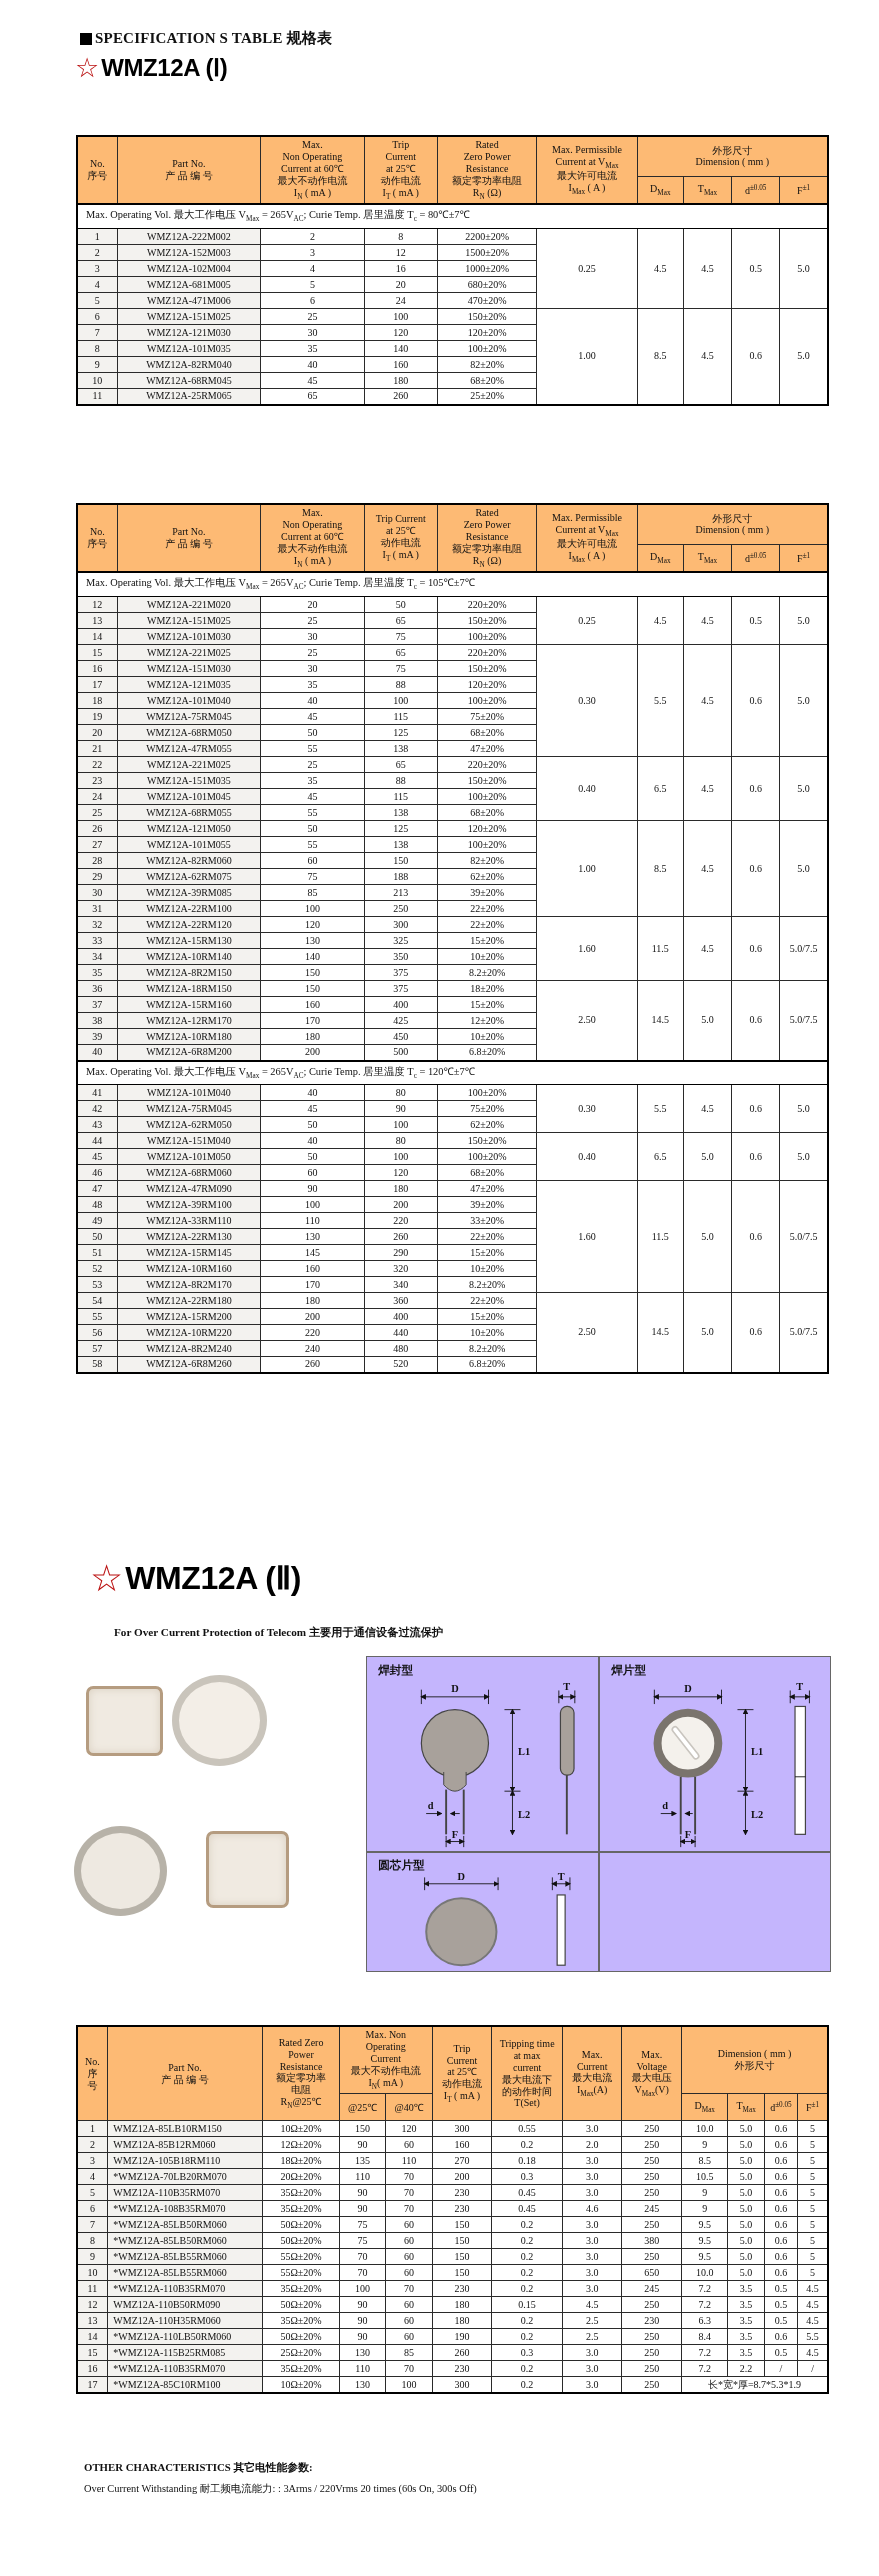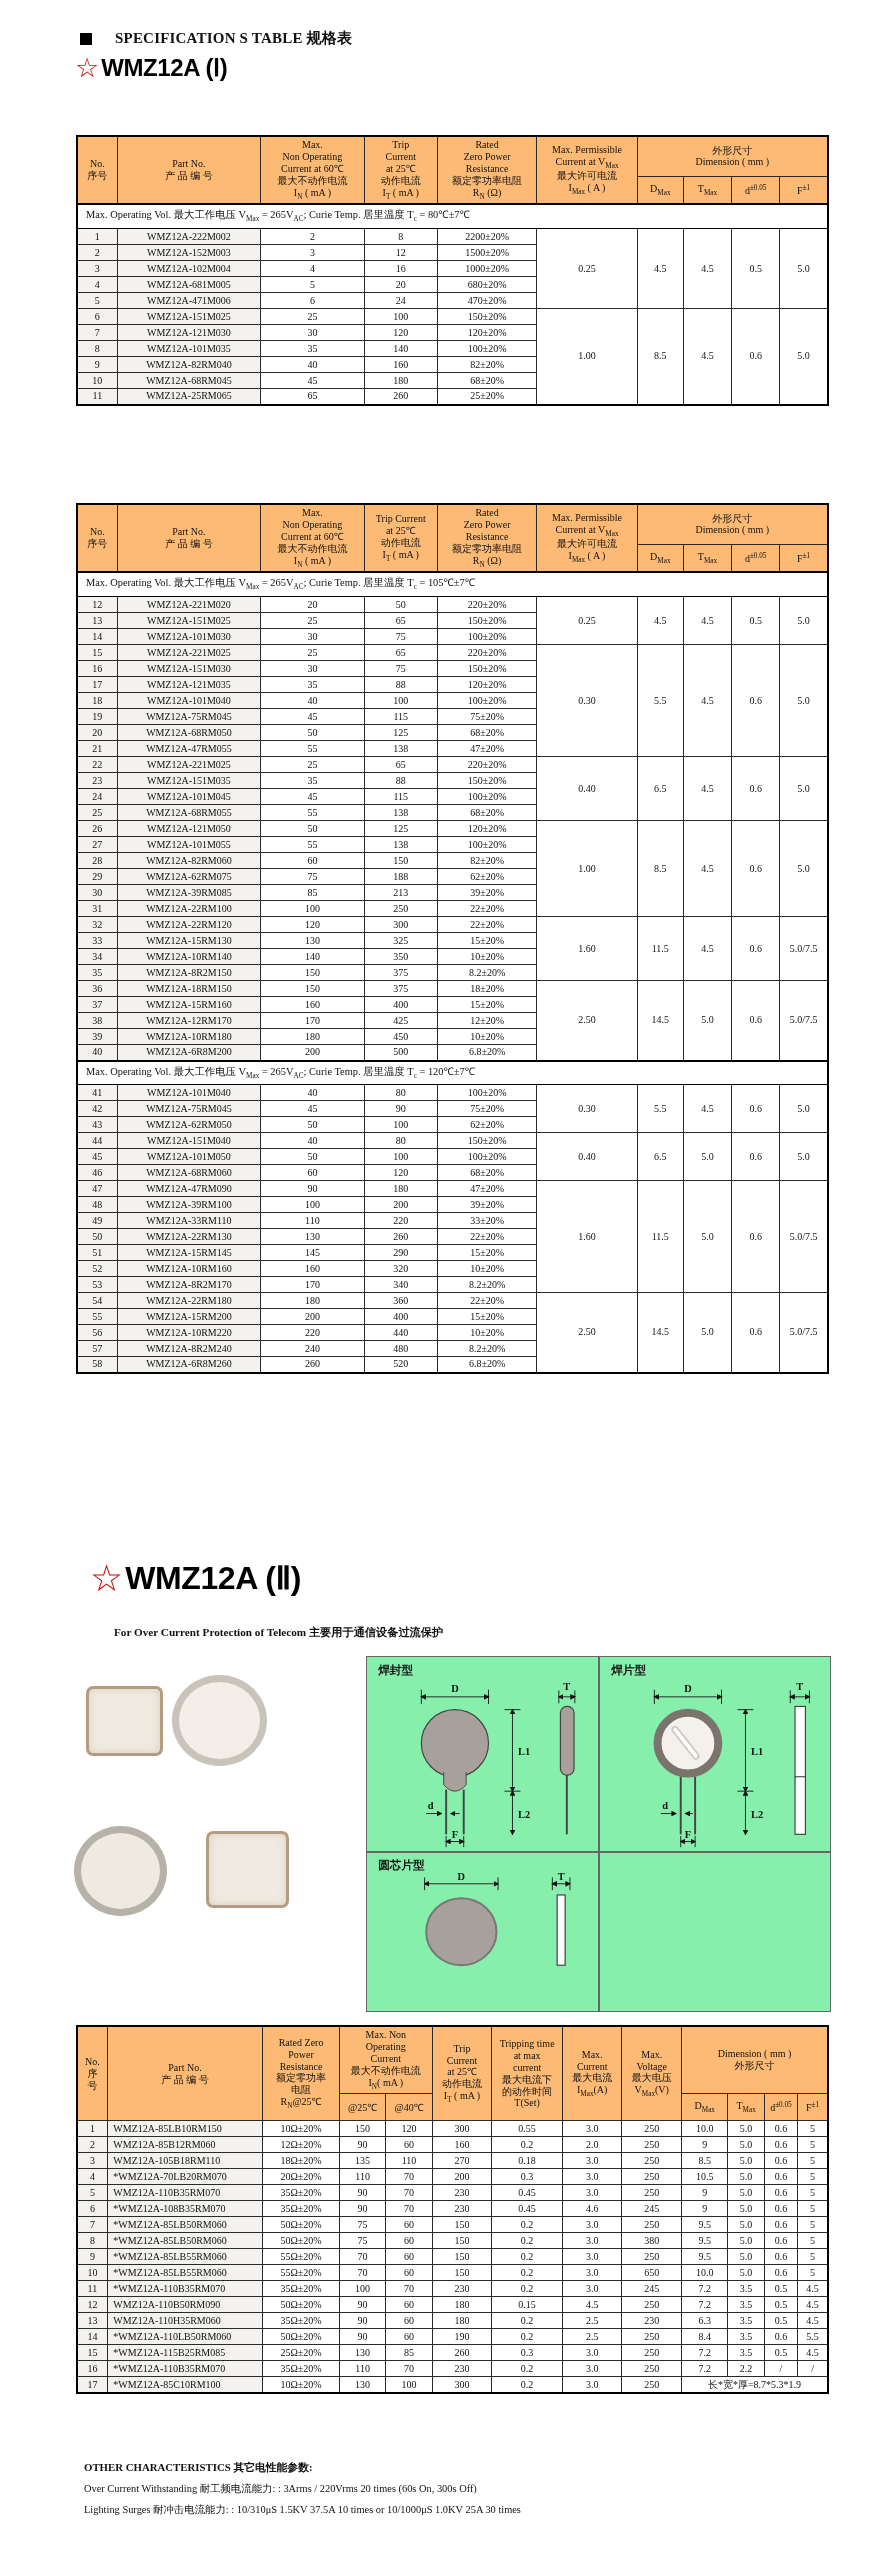--- a/index.html
+++ b/index.html
@@ -1,21 +1,21 @@
 <!DOCTYPE html>
 <html style="font-size:13px"><head>
 <meta charset="utf-8">
 <style>
   *{box-sizing:border-box;margin:0;padding:0}
   html,body{background:#ffffff}
   body{font-family:"Liberation Serif",serif;color:#111}
   .page{position:relative;width:879px;height:2576px;background:#fff;overflow:hidden}
 
   
-  .doc-title{position:absolute;top:29px;left:80px;display:flex;align-items:center;gap:23px;
+  .doc-title{position:absolute;top:29px;left:80px;display:flex;align-items:center;gap:3px;
              font-size:15px;font-weight:bold;letter-spacing:0.2px}
   .sq-icon{width:12px;height:12px;background:#000;display:inline-block}
   .sec-head{position:absolute;display:flex;align-items:center;font-family:"Liberation Sans",sans-serif;
             font-weight:bold;color:#000;letter-spacing:-0.4px}
   #sec1-head{top:54px;left:75px;font-size:24px}
   #sec2-head{top:1559px;left:90px;font-size:32px}
   .star-icon{color:#bb1111;font-weight:normal;line-height:1;margin-right:2.4px}
   #sec1-head .star-icon{font-size:27px}
   #sec2-head .star-icon{font-size:37px}
 
@@ -46,21 +46,21 @@
   
   .figures{position:absolute;top:1648px;left:52px;width:781px;height:328px}
   .photo{position:absolute}
   .photo-square{width:77px;height:70px;border-radius:7.2px;background:#f0eae1;
                 border:3.2px solid #b59c80;box-shadow:inset 0 0 8px #d9cfc0}
   .photo-disc{border-radius:50%;background:#f3eee7}
   #photo2{left:120px;top:27px;width:95px;height:91px;border:7.2px solid #c9c4bb}
   #photo1{left:34px;top:38px}
   #photo3{left:22.4px;top:178px;width:93px;height:90px;border:7.2px solid #b7b2a8;background:#eee9e1}
   #photo4{left:154px;top:183px;width:83px;height:77px}
-  .diagram-box{position:absolute;left:314px;top:8px;width:465px;height:356px;border:1.6px solid #666;background:#86efac}
+  .diagram-box{position:absolute;left:314px;top:8px;width:465px;height:316px;border:1.6px solid #666;background:#c4b5fd}
   .vline{position:absolute;left:231px;top:0;width:1.6px;height:100%;background:#666}
   .hline{position:absolute;left:0;top:194px;width:100%;height:1.6px;background:#666}
   .q{position:absolute;width:231px;overflow:hidden}
   #q-tl{left:0;top:0;height:194px}
   #q-tr{left:233px;top:0;height:194px}
   #q-bl{left:0;top:195px;height:120px}
   #q-br{left:233px;top:195px;height:120px}
   .qlabel{position:absolute;top:6.4px;left:11.2px;font-weight:bold;font-size:11.6px}
   .q svg{position:absolute;left:0;width:231px}
   #q-tl svg,#q-tr svg{top:22.4px;height:170px}
@@ -1040,19 +1040,16 @@
           <td colspan="4">长*宽*厚=8.7*5.3*1.9</td>
         </tr>
       </tbody>
     </table>
 
   <div class="other">
     <div class="o-title">OTHER CHARACTERISTICS 其它电性能参数:</div>
     <div class="line">
       <b>Over Current Withstanding 耐工频电流能力: :</b> <span>3Arms / 220Vrms 20 times (60s On, 300s Off)</span>
     </div>
-    <div class="line">
-      <b>Lighting Surges 耐冲击电流能力: :</b> <span>10/310μS 1.5KV 37.5A 10 times or 10/1000μS 1.0KV 25A 30 times</span>
-    </div>
   </div>
 
 </div>
 
 
 </body></html>

